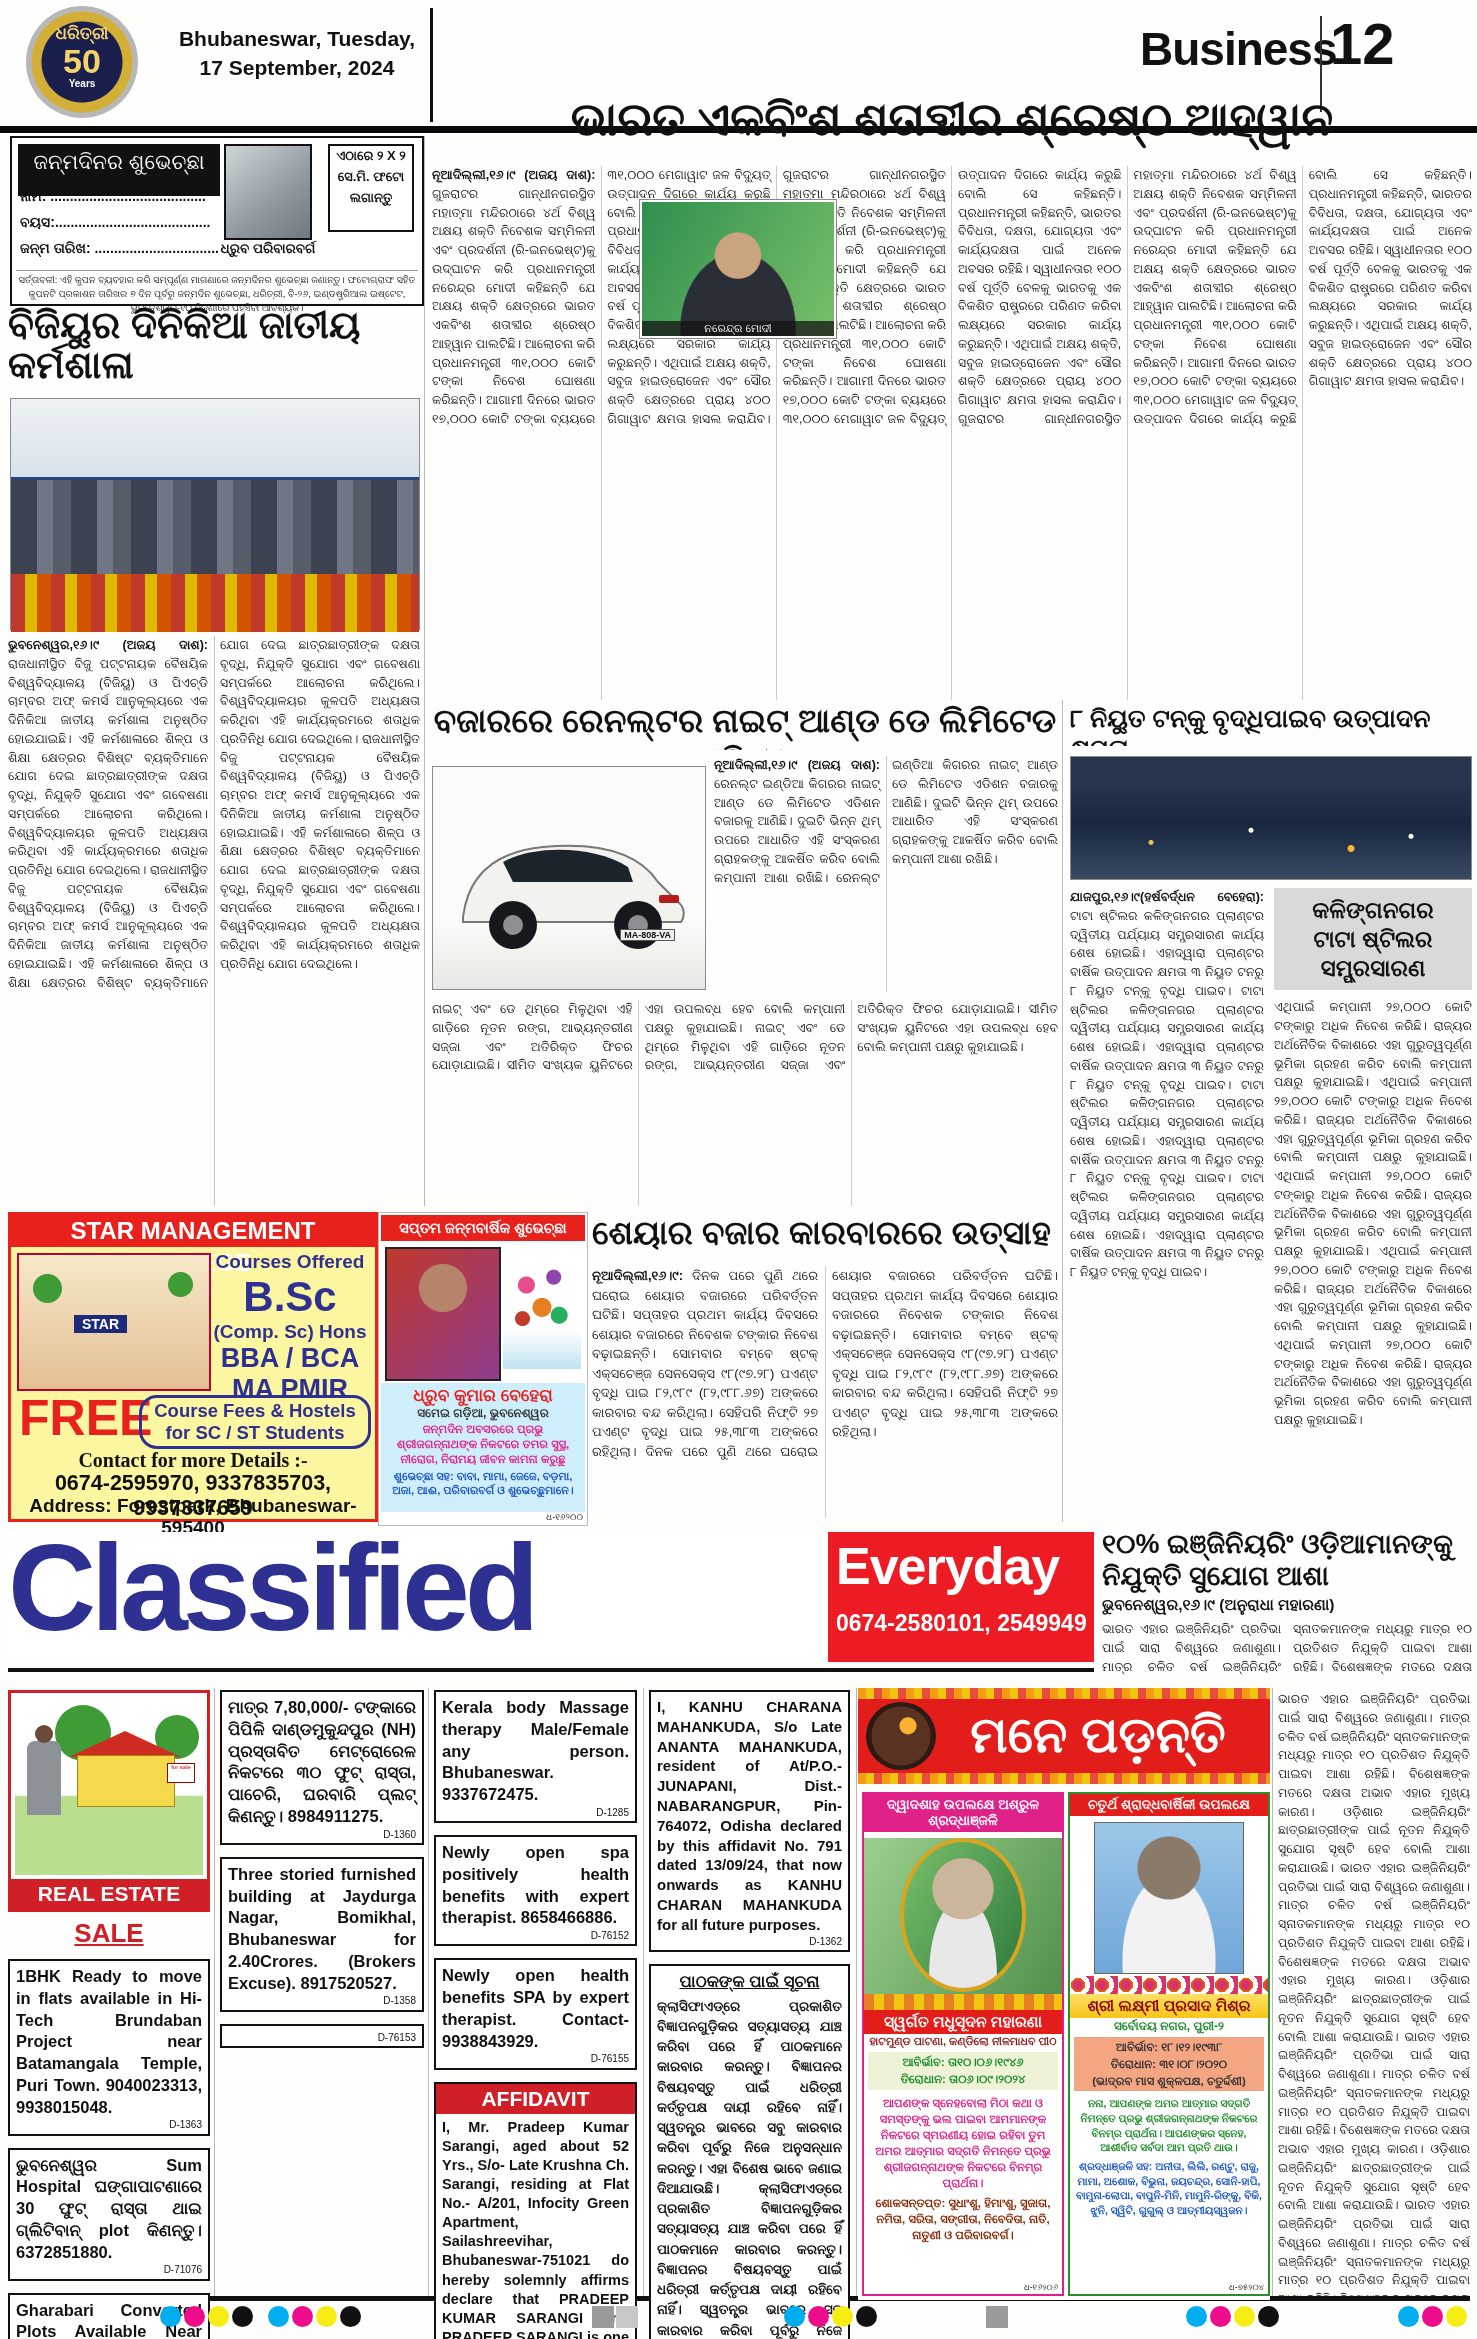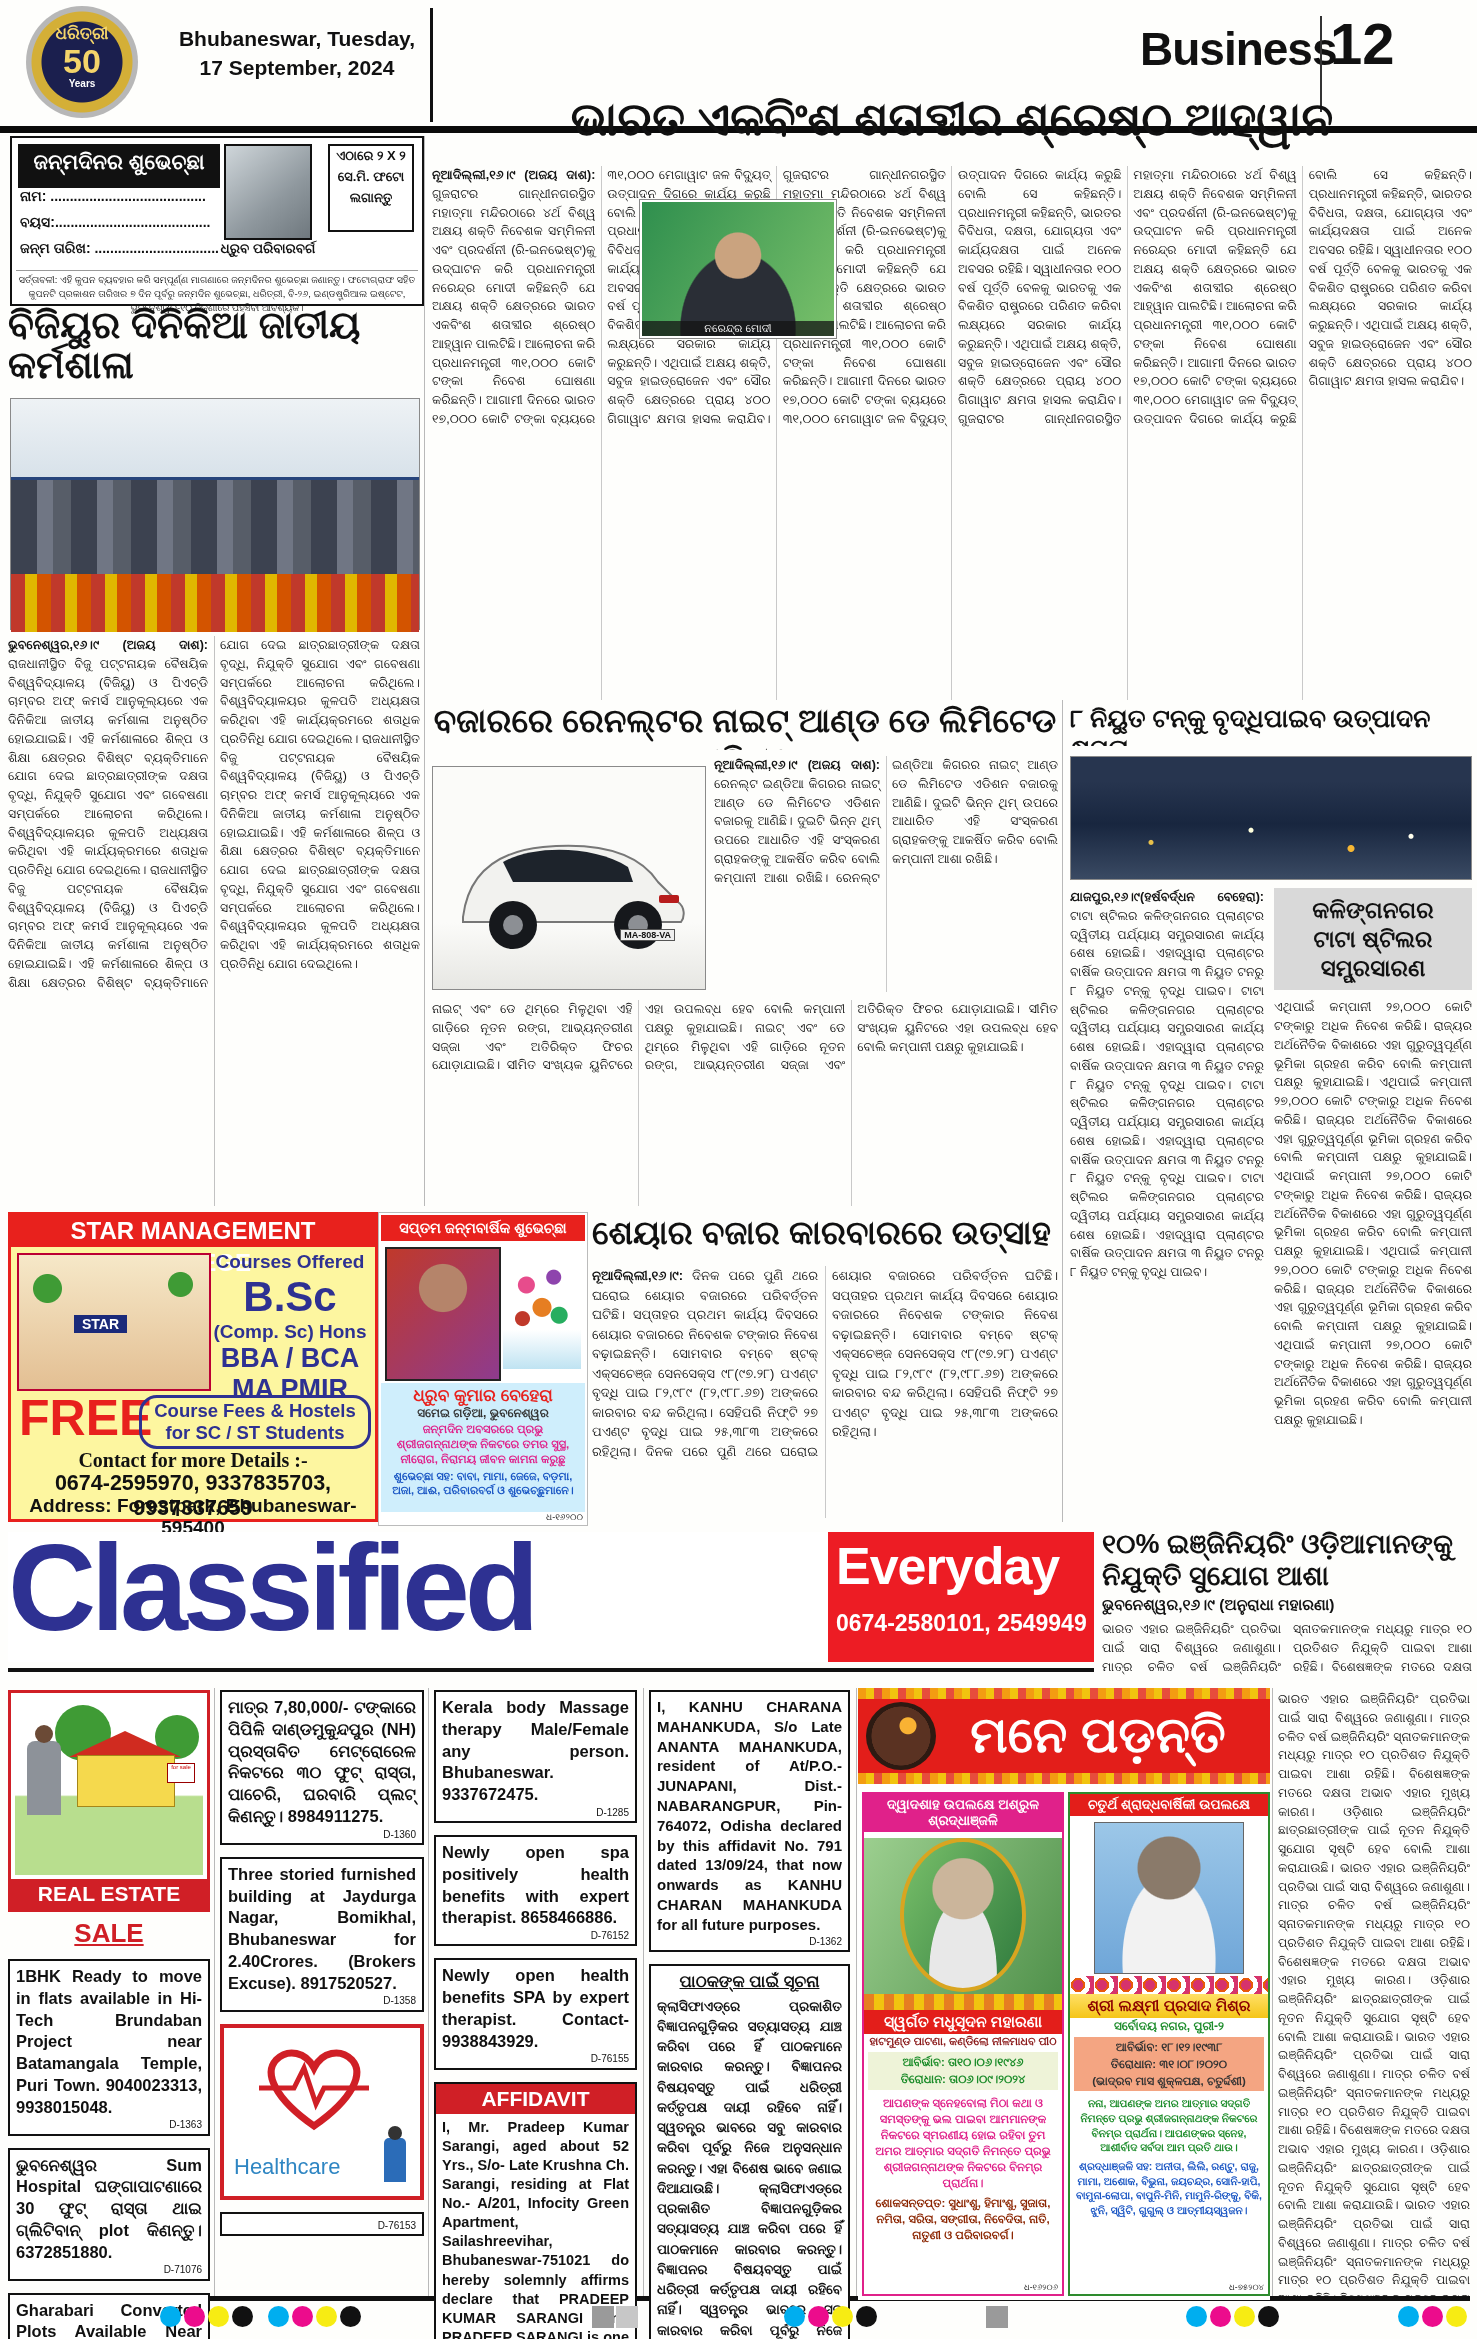--- a/index.html
+++ b/index.html
@@ -14,22 +14,22 @@
     background:radial-gradient(circle,#1b1f4e 0 40px,#d4af37 41px 50px,#b7b7b7 51px 56px);}
   .logo-txt{position:absolute;left:26px;top:24px;width:112px;text-align:center;color:#f4d46a;font-weight:bold;}
   .dateblk{position:absolute;left:168px;top:24px;width:258px;text-align:center;font-weight:600;font-size:21px;line-height:1.4;}
   .hdr-bar{position:absolute;left:430px;top:8px;width:3px;height:114px;background:#111;}
   .business{position:absolute;left:1140px;top:22px;width:172px;text-align:right;font-size:46px;font-weight:600;letter-spacing:-1px;}
   .pg-rule{position:absolute;left:1320px;top:16px;width:2px;height:96px;background:#333;}
   .pageno{position:absolute;left:1330px;top:10px;font-size:58px;font-weight:600;}
   .hdr-rule{position:absolute;left:0;top:126px;width:1477px;height:7px;background:#0b0b0b;}
   
   .coupon{position:absolute;left:10px;top:136px;width:410px;height:166px;border:2px solid #111;background:#fff;}
-  .c-banner{position:absolute;left:6px;top:6px;width:202px;height:44px;background:#111;color:#fff;
-    font-weight:bold;font-size:21px;text-align:center;line-height:36px;}
+  .c-banner{position:absolute;left:6px;top:6px;width:202px;height:52px;background:#111;color:#fff;
+    font-weight:normal;font-size:21px;text-align:center;line-height:36px;}
   .c-field{position:absolute;left:8px;font-size:14px;font-weight:bold;width:200px;white-space:nowrap;overflow:hidden;}
   .c-photo{position:absolute;left:212px;top:6px;width:84px;height:92px;border:2px solid #111;
     background:linear-gradient(140deg,#cfd6da,#8f989e 60%,#6f787e);}
   .c-rate{position:absolute;left:316px;top:6px;width:82px;height:84px;border:2px solid #111;
     font-size:13px;font-weight:bold;text-align:center;padding-top:0;line-height:1.6;}
   .c-cap{position:absolute;left:196px;top:102px;width:120px;text-align:center;font-weight:bold;font-size:13.5px;line-height:1.3;}
   .c-fine{position:absolute;left:4px;top:132px;width:402px;font-size:9.5px;text-align:center;line-height:1.45;border-top:1px solid #999;padding-top:2px;}
   
   .hl-main{position:absolute;left:432px;top:92px;width:1040px;height:64px;font-size:46px;font-weight:bold;text-align:center;overflow:hidden;}
   .hl-left{position:absolute;left:8px;top:306px;width:412px;height:84px;font-size:38px;font-weight:bold;overflow:hidden;line-height:1.05;}
@@ -305,28 +305,20 @@
     </div>
     <div class="sale">SALE</div>
     <div class="ad"><span>1BHK Ready to move in flats available in Hi-Tech Brundaban Project near Batamangala Temple, Puri Town. 9040023313, 9938015048.</span><span class="adcode">D-1363</span></div>
     <div class="ad"><span>ଭୁବନେଶ୍ୱର Sum Hospital ଘଙ୍ଗାପାଟଣାରେ 30 ଫୁଟ୍ ରାସ୍ତା ଥାଇ ଗ୍ଲିଟିବାନ୍ plot କିଣନ୍ତୁ। 6372851880.</span><span class="adcode">D-71076</span></div>
     <div class="ad"><span>Gharabari Converted Plots Available Near Hitech Square Sundarpada Bhubaneswar. For More Details Contact- 9853035888, 9437054765.</span></div>
   </div>
 
   <div class="abs" style="left:220px;top:1690px;width:204px;">
     <div class="ad"><span>ମାତ୍ର 7,80,000/- ଟଙ୍କାରେ ପିପିଳି ଦାଣ୍ଡମୁକୁନ୍ଦପୁର (NH) ପ୍ରସ୍ତାବିତ ମେଟ୍ରୋରେଳ ନିକଟରେ ୩୦ ଫୁଟ୍ ରାସ୍ତା, ପାଚେରି, ଘରବାରି ପ୍ଲଟ୍ କିଣନ୍ତୁ। 8984911275.</span><span class="adcode">D-1360</span></div>
     <div class="ad"><span>Three storied furnished building at Jaydurga Nagar, Bomikhal, Bhubaneswar for 2.40Crores. (Brokers Excuse). 8917520527.</span><span class="adcode">D-1358</span></div>
-    <div class="hc">
-      <svg width="120" height="100" viewBox="0 0 120 100" style="margin:10px 0 0 30px;">
-        <path d="M60 88 C20 60 10 35 22 22 C34 10 52 14 60 30 C68 14 86 10 98 22 C110 35 100 60 60 88 Z" fill="none" stroke="#d01f26" stroke-width="7"></path>
-        <polyline points="5,50 40,50 50,30 62,66 70,50 115,50" fill="none" stroke="#d01f26" stroke-width="5"></polyline>
-      </svg>
-      <div class="hc-t">Healthcare</div>
-      <div class="man"></div>
-    </div>
     <div class="ad"><span class="adcode">D-76153</span></div>
   </div>
 
   <div class="abs" style="left:434px;top:1690px;width:203px;">
     <div class="ad"><span>Kerala body Massage therapy Male/Female any person. Bhubaneswar. 9337672475.</span><span class="adcode">D-1285</span></div>
     <div class="ad"><span>Newly open spa positively health benefits with expert therapist. 8658466886.</span><span class="adcode">D-76152</span></div>
     <div class="ad"><span>Newly open health benefits SPA by expert therapist. Contact- 9938843929.</span><span class="adcode">D-76155</span></div>
     <div class="ad" style="font-size:14.5px;">
       <div class="aff-h">AFFIDAVIT</div>
       <span>I, Mr. Pradeep Kumar Sarangi, aged about 52 Yrs., S/o- Late Krushna Ch. Sarangi, residing at Flat No.- A/201, Infocity Green Apartment, Sailashreevihar, Bhubaneswar-751021 do hereby solemnly affirms declare that PRADEEP KUMAR SARANGI and PRADEEP SARANGI is one and same person.</span>

